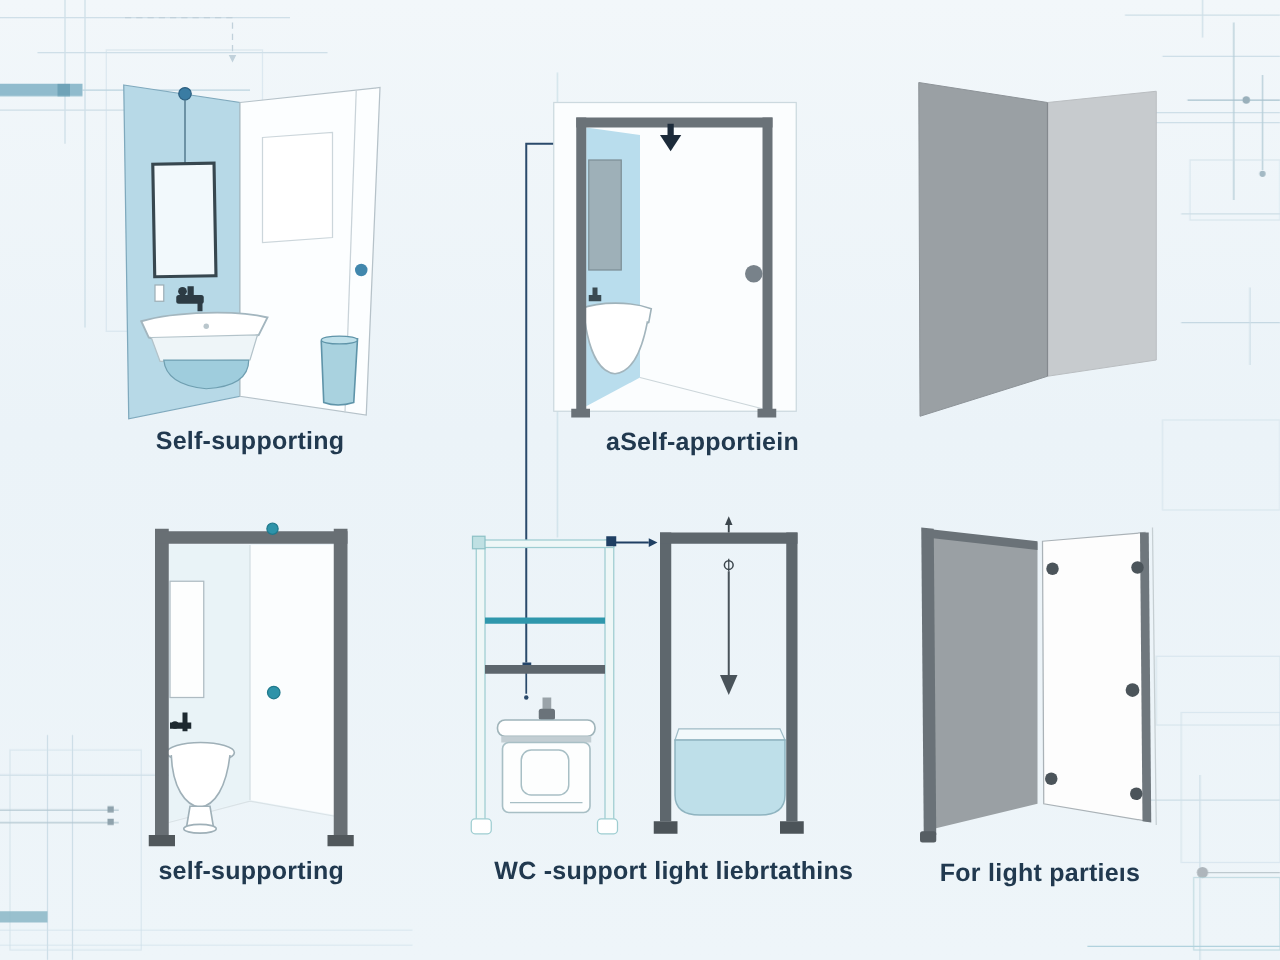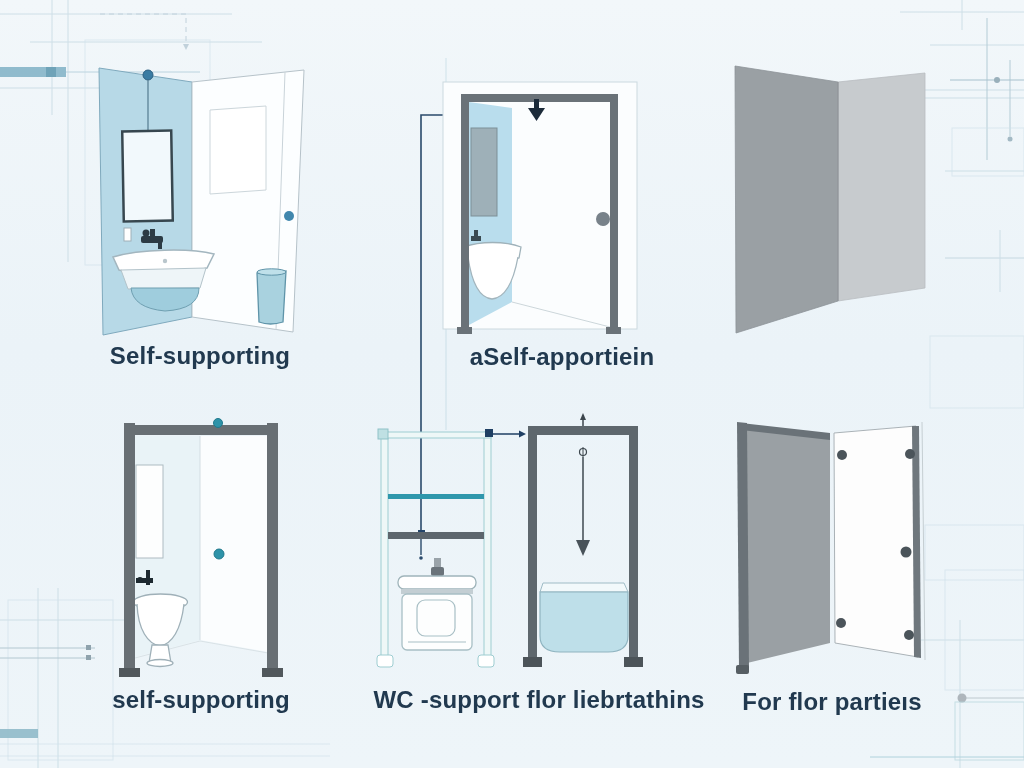--- a/index.html
+++ b/index.html
@@ -7,21 +7,21 @@
     position:relative;
     width:1024px;height:768px;
     background:linear-gradient(180deg,#f2f7fa 0%,#ebf3f8 45%,#eef5f9 100%);
     overflow:hidden;
     font-family:"Liberation Sans", sans-serif;
   }
   .scene{position:absolute;left:0;top:0;}
   .caption{
     position:absolute;
     transform:translateX(-50%);
-    font-size:24px;
+    font-size:20px;
     font-weight:700;
     letter-spacing:.2px;
     color:#21394f;
     white-space:nowrap;
   }
 </style>
 </head>
 <body>
 
 <div class="stage">
@@ -244,16 +244,16 @@
         <circle cx="906" cy="552" r="5.5"></circle>
         <circle cx="841" cy="623" r="5"></circle>
         <circle cx="909" cy="635" r="5"></circle>
       </g>
     </g>
   </svg>
 
   <div class="caption" style="left:200px;top:342px;">Self-supporting</div>
   <div class="caption" style="left:562px;top:343px;">aSelf-apportiein</div>
   <div class="caption" style="left:201px;top:686px;">self-supporting</div>
-  <div class="caption" style="left:539px;top:686px;">WC -support flor liebrtathins</div>
-  <div class="caption" style="left:832px;top:688px;">For flor partieıs</div>
+  <div class="caption" style="left:539px;top:686px;">WC -support light liebrtathins</div>
+  <div class="caption" style="left:832px;top:688px;">For light partieıs</div>
 
 </div>
 
 </body></html>

